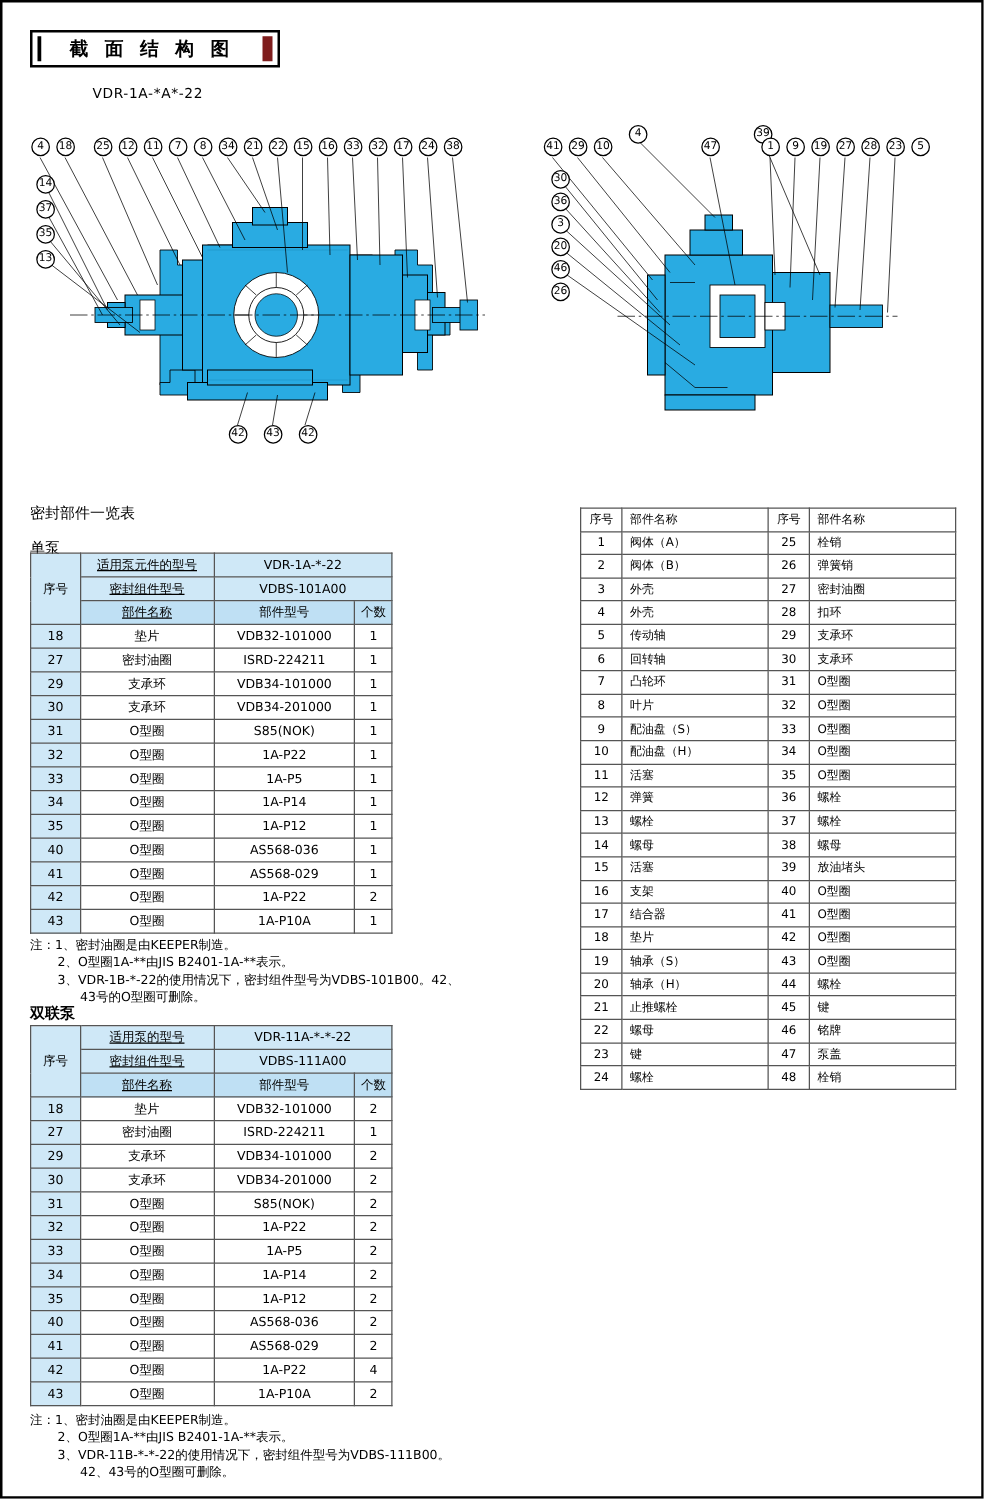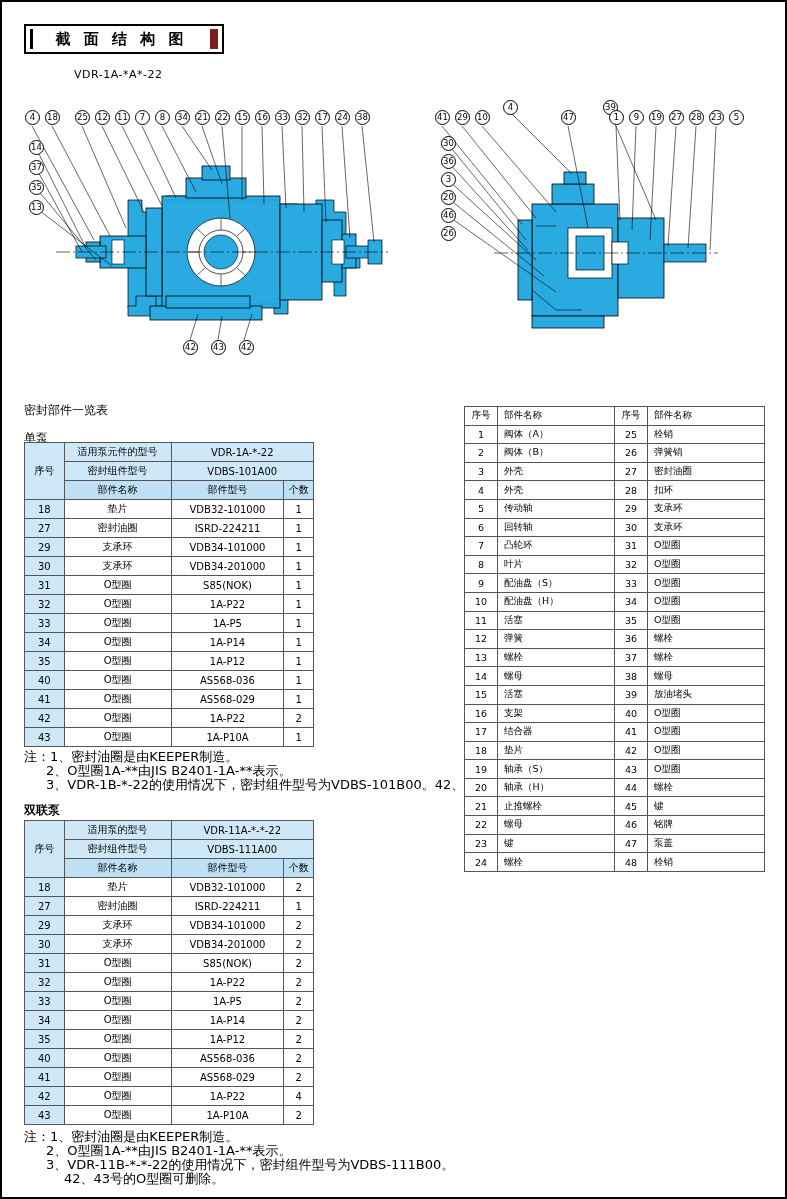--- a/index.html
+++ b/index.html
@@ -27,26 +27,26 @@
   .tbl{position:absolute;font-size:10px;}
   .tbl td,.tbl th{border:1px solid #555;padding:0;height:17px;text-align:center;vertical-align:middle;font-weight:normal;}
   .hdr{background:#cfe8f7;}
   .hdr2{background:#bfe0f4;}
 
   
   #tbl-single{left:22px;top:440px;width:290px;}
   #tbl-double{left:22px;top:818px;width:290px;}
   .seal-tbl td{height:18px;}
   .seal-tbl .c0{width:38px;}
-  .seal-tbl .c1{width:104px;}
+  .seal-tbl .c1{width:104px;text-decoration:underline;}
   .seal-tbl .c2{width:110px;}
   .seal-tbl .c3{width:28px;}
 
   
-  .notes{position:absolute;font-size:13px;line-height:14px;}
+  .notes{position:absolute;font-size:10px;line-height:14px;}
   #notes-single{left:22px;top:748px;width:420px;}
   #notes-double{left:22px;top:1128px;width:430px;}
   .notes .ln{white-space:nowrap;}
   .notes .ind{padding-left:22px;}
 
   
   #tbl-parts{left:462px;top:404px;}
   #tbl-parts td{height:17.6px;font-size:9.5px;}
   #tbl-parts .pn{width:32px;}
   #tbl-parts .pname{width:110px;text-align:left;padding-left:6px;}
@@ -360,20 +360,21 @@
           <td>1A-P10A</td>
           <td>1</td>
         </tr>
   </tbody>
     </table>
 
   <div class="notes" id="notes-single">
     <div class="ln">注：1、密封油圈是由KEEPER制造。</div>
     <div class="ln ind">2、O型圈1A-**由JIS B2401-1A-**表示。</div>
     <div class="ln ind">3、VDR-1B-*-22的使用情况下，密封组件型号为VDBS-101B00。42、</div>
+    <div class="ln" style="padding-left:40px">43号的O型圈可删除。</div>
   </div>
 
   <table class="tbl seal-tbl" id="tbl-double">
     <tbody>
         <tr>
       <td class="c0 hdr" rowspan="3">序号</td>
       <td class="c1 hdr">适用泵的型号</td>
       <td class="c2 hdr" colspan="2">VDR-11A-*-*-22</td>
     </tr>
     <tr>

